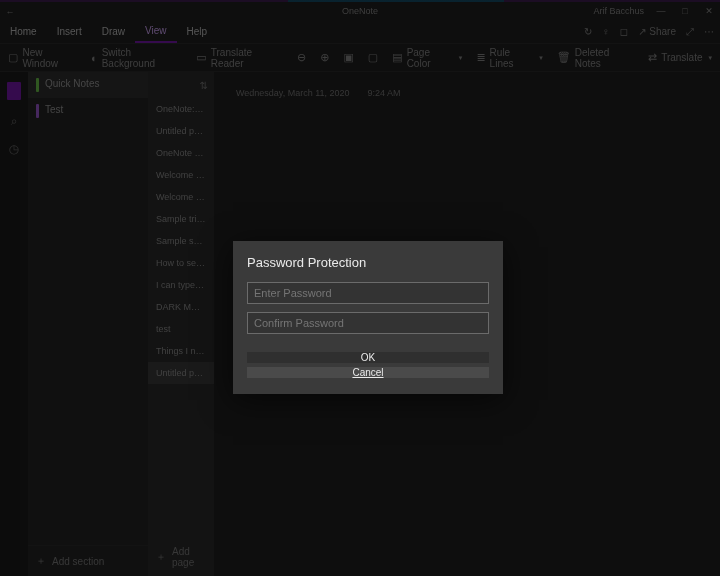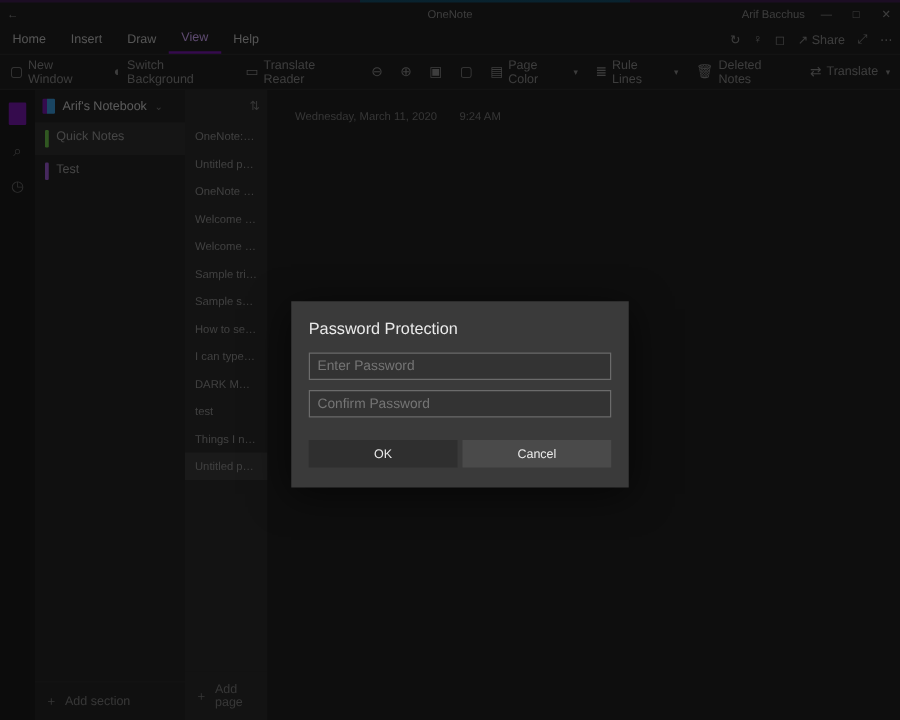--- a/index.html
+++ b/index.html
@@ -58,24 +58,24 @@
   .page-item.active { background:#3a3a3a; }
   .pages .spacer { flex:1; }
 
   .canvas { flex:1; background:#202020; padding:16px 22px; }
   .canvas .date { font-size:9px; color:#777; display:flex; gap:18px;align-items:center; }
 
   
   .dialog { position:absolute; z-index:10; left:233px; top:241px; width:270px; background:#3a3a3a; color:#e8e8e8; padding:14px 14px 16px; box-shadow:0 6px 30px rgba(0,0,0,0.6);}
   .dialog h3 { font-weight:400; font-size:13px; margin-bottom:12px; color:#eaeaea;}
   .dialog input { width:100%; height:22px; background:#333; border:1px solid #6b6b6b; color:#ccc; font-size:11px; padding:0 6px; margin-bottom:8px; outline:none;}
-  .dialog .btnrow { display:flex; gap:4px; margin-top:10px;}
+  .dialog .btnrow { display:flex; gap:4px; margin-top:10px;flex-direction:column;}
   .dialog .btnrow button { flex:1; height:22px; font-size:10px; color:#eaeaea; border:none; cursor:pointer;}
   .dialog .btnrow .ok { background:#2f2f2f; }
-  .dialog .btnrow .cancel { background:#4a4a4a; }
+  .dialog .btnrow .cancel { background:#4a4a4a;text-decoration:underline; }
 </style>
 </head>
 <body>
 
 <div class="app">
   <div class="accent-line"></div>
 
   <div class="titlebar">
     <div class="back">←</div>
     <div class="title">OneNote</div>
@@ -143,25 +143,20 @@
 
   <div class="main">
 
     <div class="rail">
       <div class="nb-icon"></div>
       <div class="ico">⌕</div>
       <div class="ico">◷</div>
     </div>
 
     <div class="sections">
-      <div class="nb-header">
-        <span class="book"></span>
-        <span>Arif's Notebook</span>
-        <span class="chev">⌄</span>
-      </div>
       <div class="section-item active">
         <span class="bar green"></span>
         <span>Quick Notes</span>
       </div>
       <div class="section-item">
         <span class="bar purple"></span>
         <span>Test</span>
       </div>
       <div class="spacer"></div>
       <div class="add">

